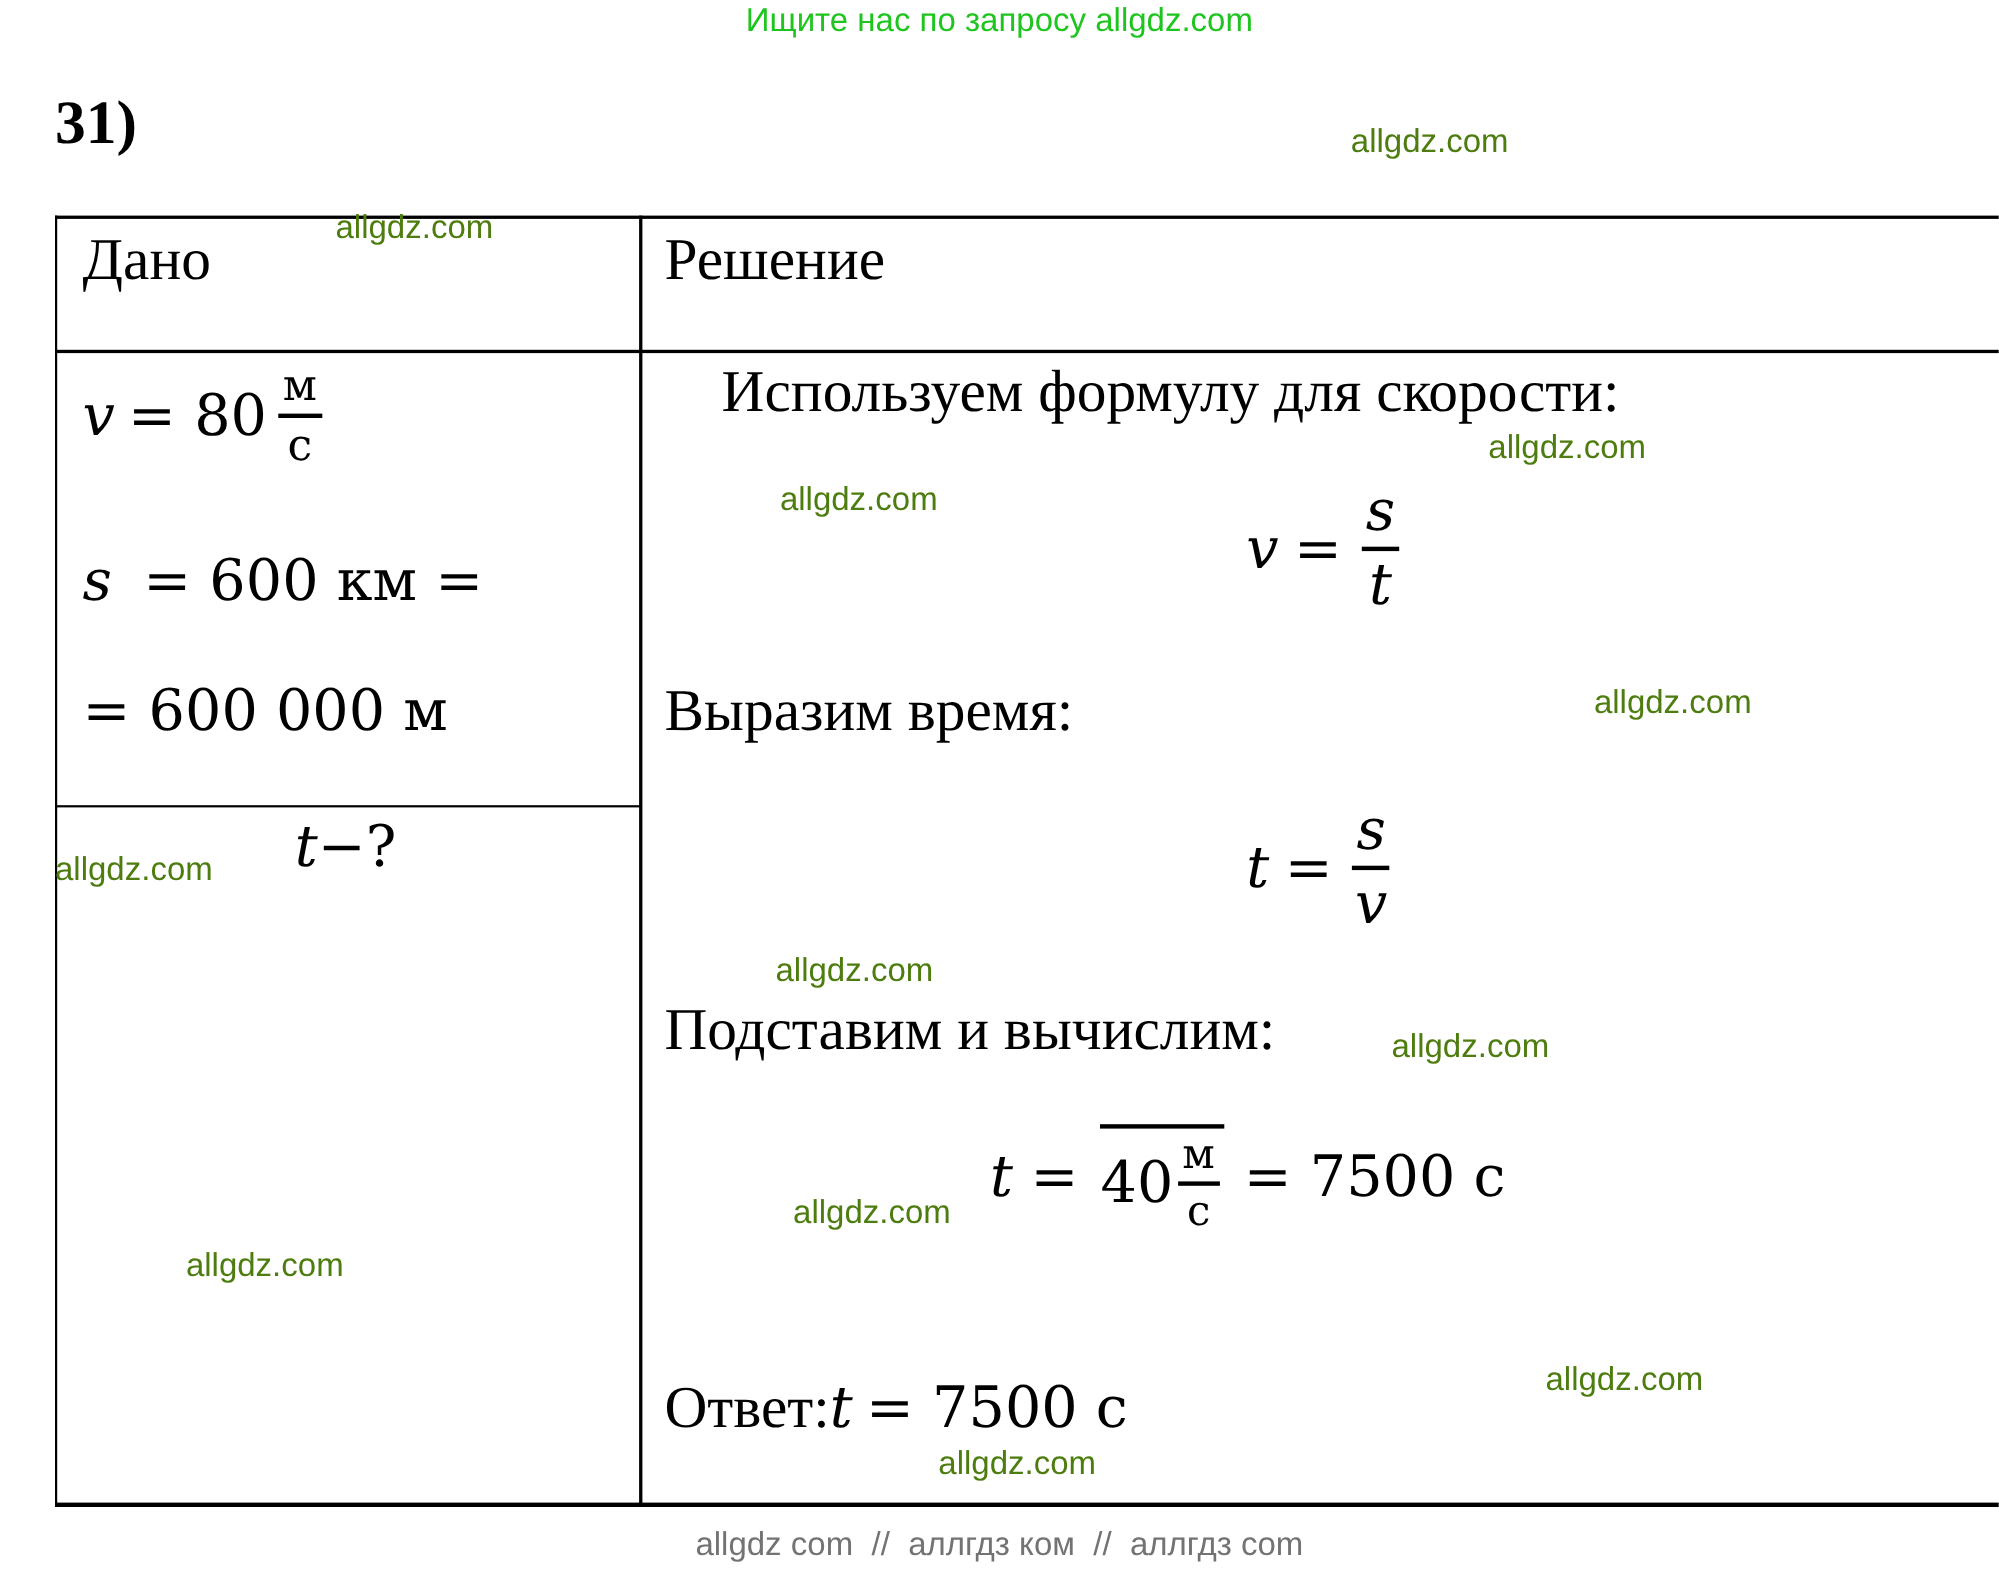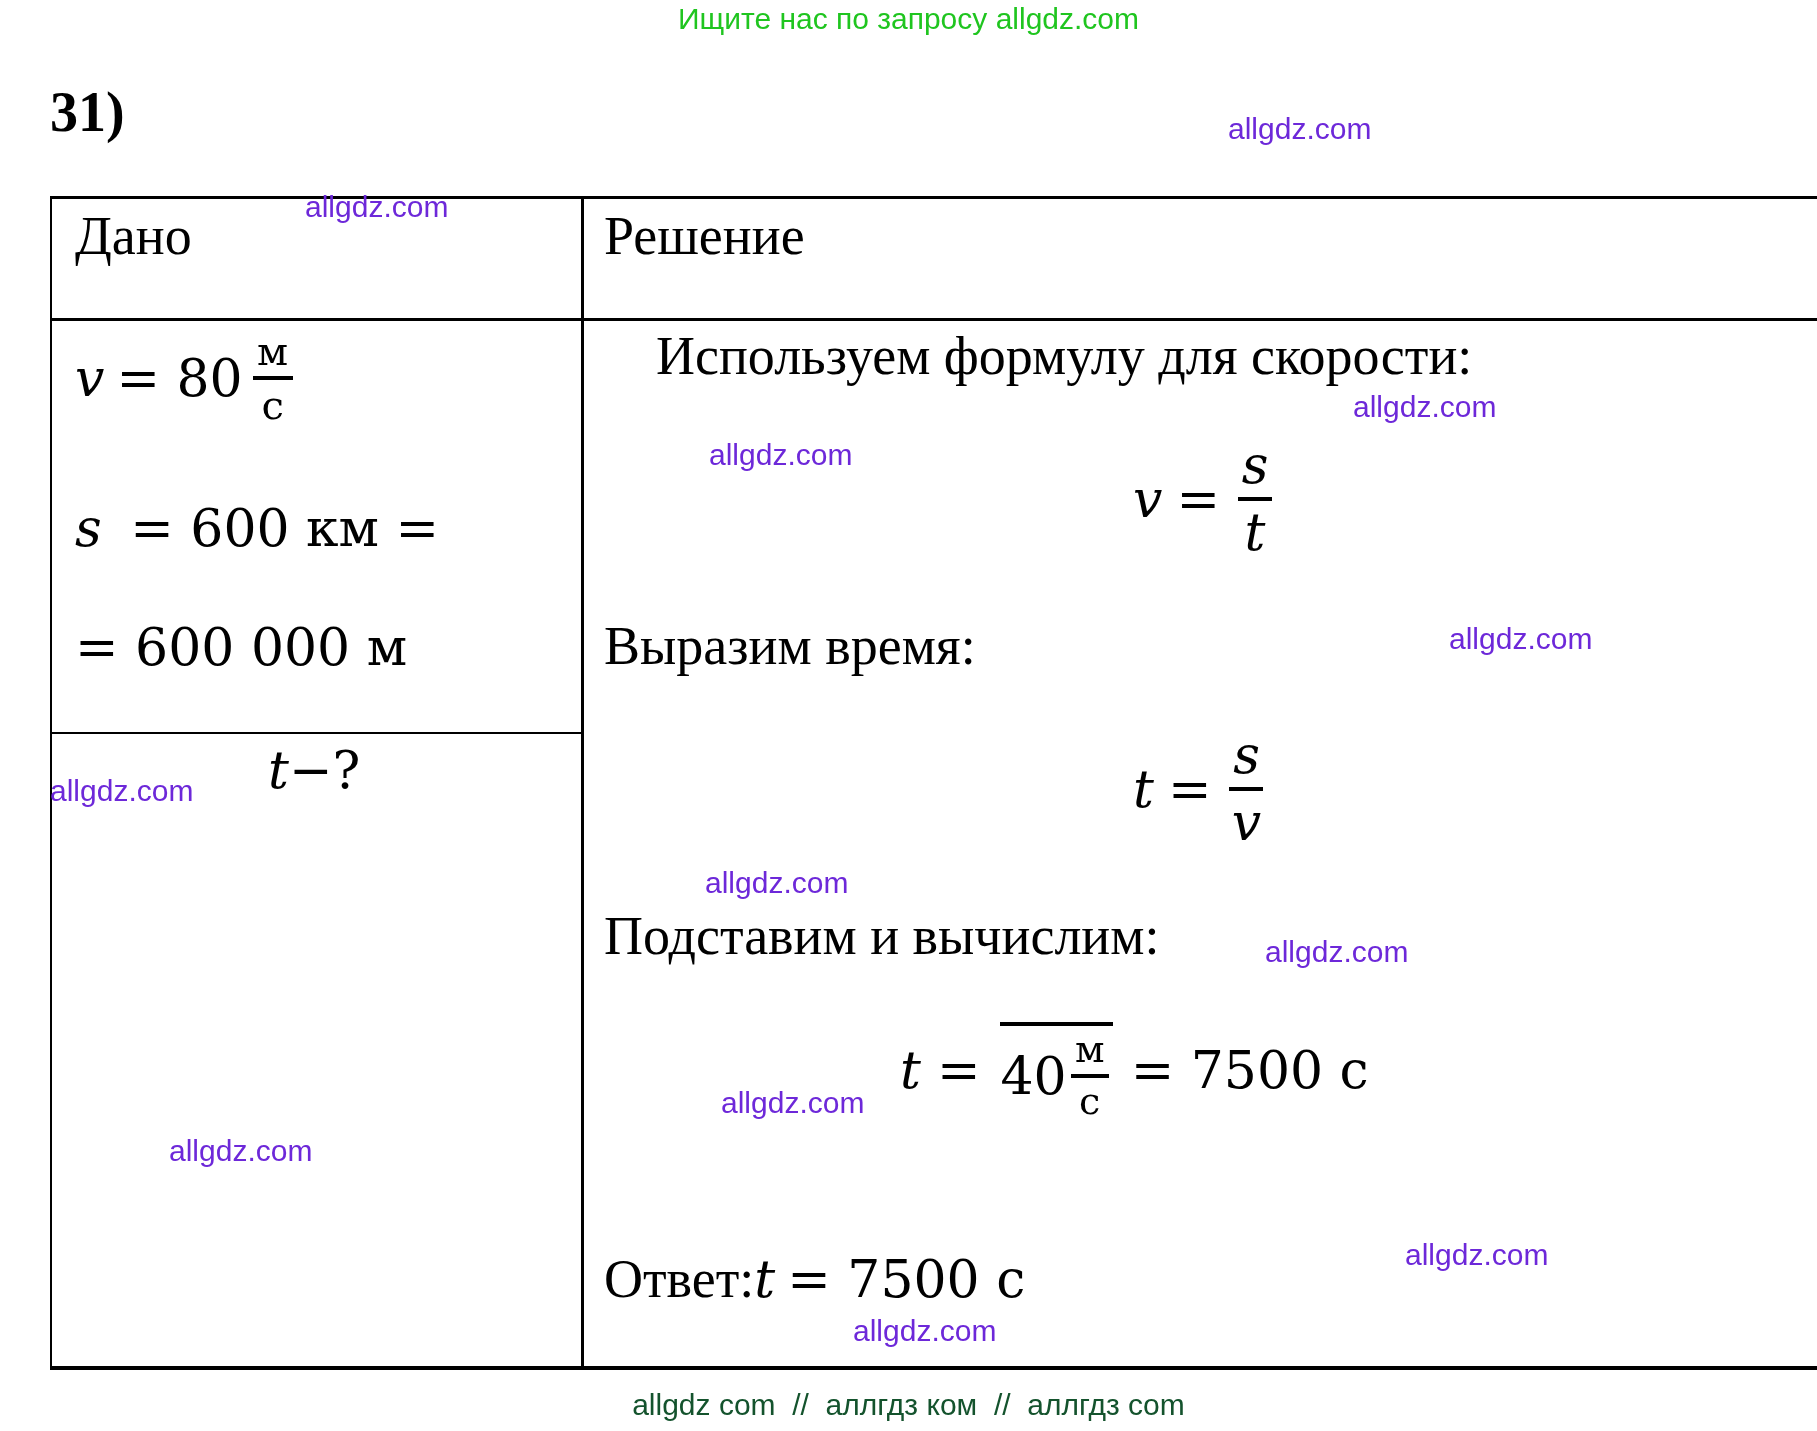--- a/index.html
+++ b/index.html
@@ -5,22 +5,22 @@
   html, body { margin: 0; padding: 0; background: #ffffff; }
   body { width: 1817px; height: 1431px; position: relative; overflow: hidden; color: #000; }
   .abs { position: absolute; white-space: nowrap; }
   .serif { font-family: "Liberation Serif", "DejaVu Serif", serif; }
   .math { font-family: "DejaVu Serif", "Liberation Serif", serif; }
   .sans { font-family: "Liberation Sans", "DejaVu Sans", sans-serif; }
   .ital { font-style: italic; }
 
   .banner { top: 2px; left: 0; width: 1817px; text-align: center; font-size: 30px; color: #1fc51f; }
   .problem-num { left: 50px; top: 80px; font-size: 56px; font-weight: bold; }
-  .wm { font-size: 30px; color: #6d28d9; }
-  .footer { top: 1388px; left: 0; width: 1817px; text-align: center; font-size: 30px; color: #14532d; }
+  .wm { font-size: 30px; color: #4d7c0f; }
+  .footer { top: 1388px; left: 0; width: 1817px; text-align: center; font-size: 30px; color: #737373; }
 
   
   .hline { position: absolute; background: #000; }
   .vline { position: absolute; background: #000; }
 
   .head-label { font-size: 54px; }
   .text-line { font-size: 54px; }
   .given { font-size: 52px; }
 
   .frac { display: inline-flex; flex-direction: column; align-items: center; vertical-align: middle; margin: 0 4px; }

